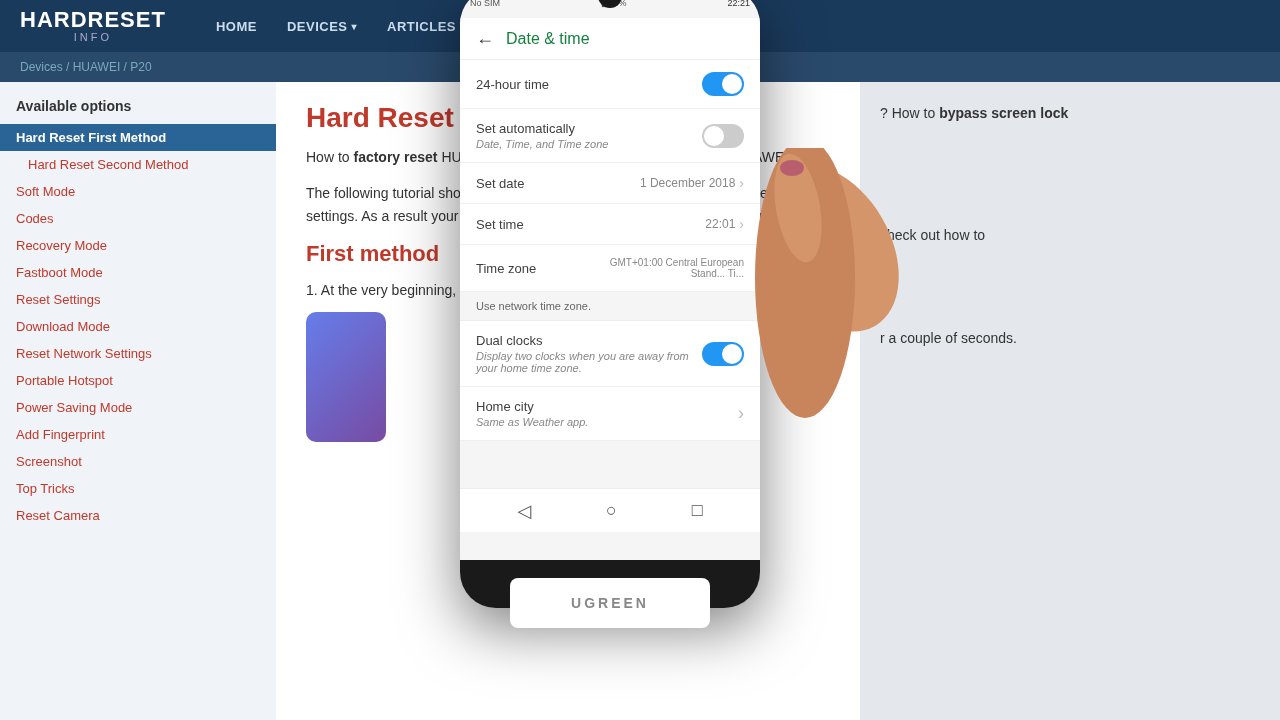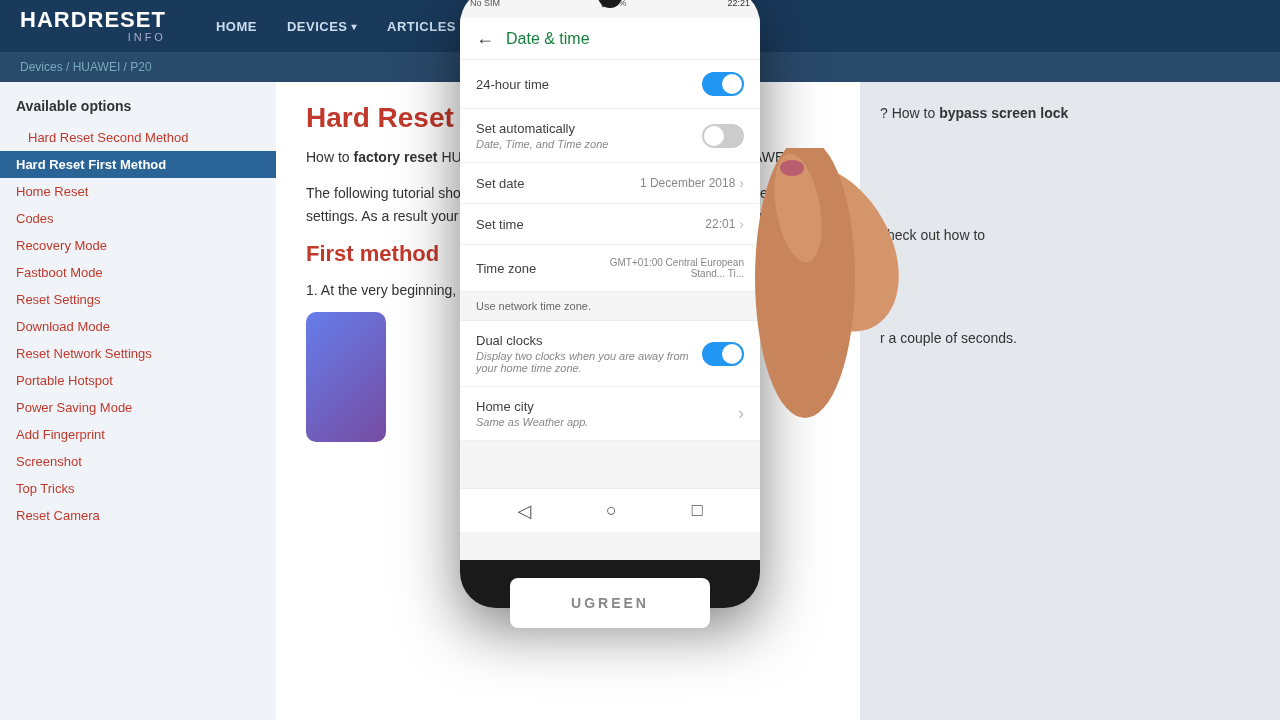--- a/index.html
+++ b/index.html
@@ -19,20 +19,21 @@
       display: flex;
       align-items: center;
       padding: 0 20px;
       position: relative;
       z-index: 10;
     }
     .logo {
       display: flex;
       flex-direction: column;
       margin-right: 40px;
+      align-items: center;
     }
     .logo-hard {
       font-size: 22px;
       font-weight: 900;
       color: #fff;
       letter-spacing: 1px;
       line-height: 1;
     }
     .logo-info {
       font-size: 11px;
@@ -402,23 +403,23 @@
     <a>HUAWEI</a>
     <span> / </span>
     <a>P20</a>
   </span>
 </div>
 
 <div class="main-layout">
 
   <aside class="sidebar">
     <div class="sidebar-title">Available options</div>
+    <a class="sidebar-item active">Hard Reset First Method</a>
     <a class="sidebar-item sub">Hard Reset Second Method</a>
-    <a class="sidebar-item active">Hard Reset First Method</a>
-    <a class="sidebar-item">Home Reset</a>
+    <a class="sidebar-item">Soft Mode</a>
     <a class="sidebar-item">Codes</a>
     <a class="sidebar-item">Recovery Mode</a>
     <a class="sidebar-item">Fastboot Mode</a>
     <a class="sidebar-item">Reset Settings</a>
     <a class="sidebar-item">Download Mode</a>
     <a class="sidebar-item">Reset Network Settings</a>
     <a class="sidebar-item">Portable Hotspot</a>
     <a class="sidebar-item">Power Saving Mode</a>
     <a class="sidebar-item">Add Fingerprint</a>
     <a class="sidebar-item">Screenshot</a>

